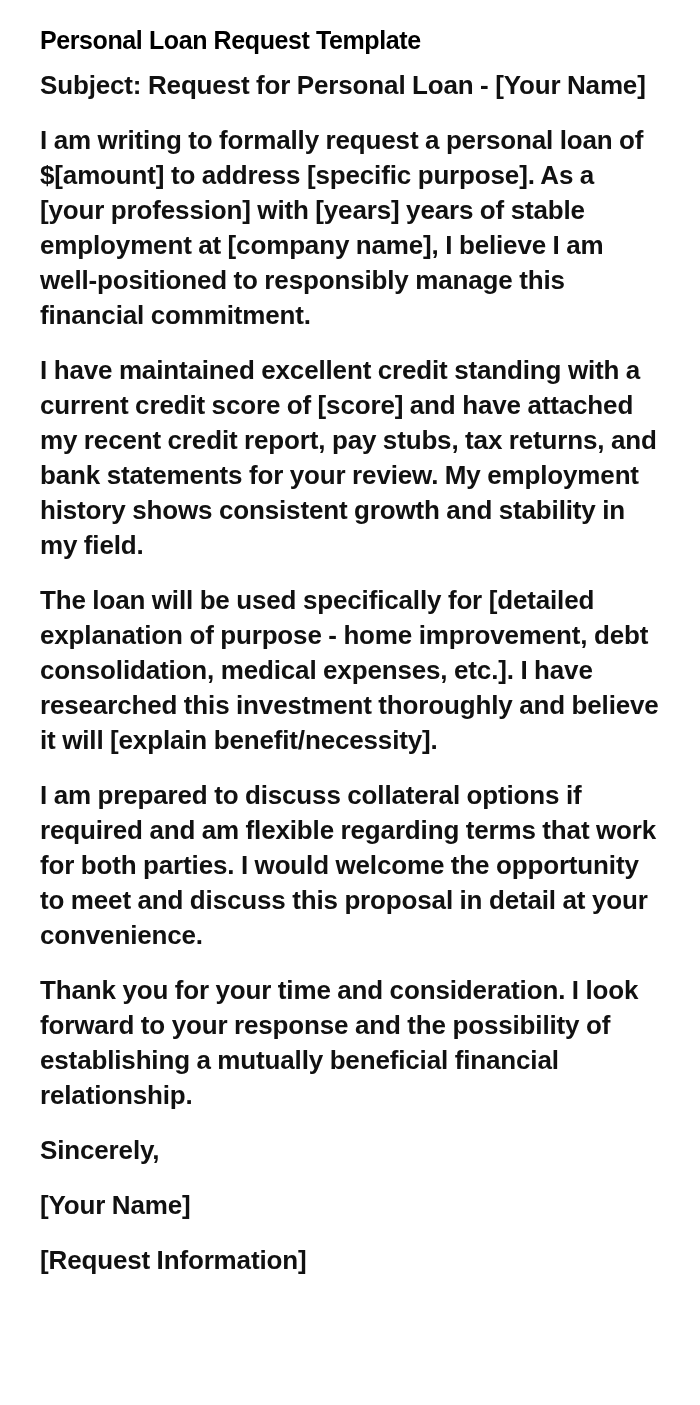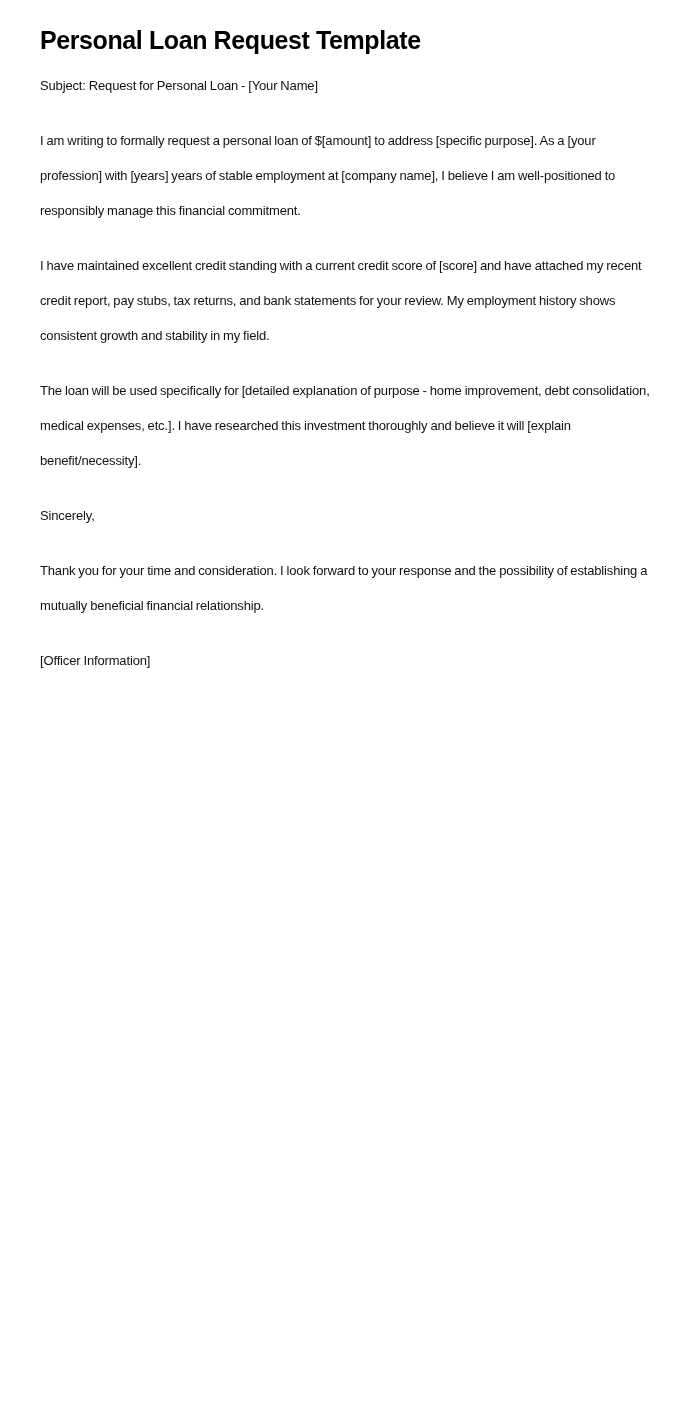--- a/index.html
+++ b/index.html
@@ -22,32 +22,35 @@
     }
     .title {
       font-size: 25px;
       font-weight: bold;
       line-height: 36px;
       margin: 0 0 10px 0;
       letter-spacing: -0.4px;
       color: #000000;
     }
     .para {
-      font-size: 13px;
+      font-size: 26px;
       line-height: 35px;
       margin: 0 0 20px 0;
       letter-spacing: -0.15px;
       word-spacing: -0.5px;
+      font-weight: bold;
     }
   </style>
 </head>
 <body>
 
 <div class="page">
   <h1 class="title">Personal Loan Request Template</h1>
   <p class="para">Subject: Request for Personal Loan - [Your Name]</p>
   <p class="para">I am writing to formally request a personal loan of $[amount] to address [specific purpose]. As a [your profession] with [years] years of stable employment at [company name], I believe I am well-positioned to responsibly manage this financial commitment.</p>
   <p class="para">I have maintained excellent credit standing with a current credit score of [score] and have attached my recent credit report, pay stubs, tax returns, and bank statements for your review. My employment history shows consistent growth and stability in my field.</p>
   <p class="para">The loan will be used specifically for [detailed explanation of purpose - home improvement, debt consolidation, medical expenses, etc.]. I have researched this investment thoroughly and believe it will [explain benefit/necessity].</p>
+  <p class="para">I am prepared to discuss collateral options if required and am flexible regarding terms that work for both parties. I would welcome the opportunity to meet and discuss this proposal in detail at your convenience.</p>
+  <p class="para">Thank you for your time and consideration. I look forward to your response and the possibility of establishing a mutually beneficial financial relationship.</p>
   <p class="para">Sincerely,</p>
-  <p class="para">Thank you for your time and consideration. I look forward to your response and the possibility of establishing a mutually beneficial financial relationship.</p>
-  <p class="para">[Officer Information]</p>
+  <p class="para">[Your Name]</p>
+  <p class="para">[Request Information]</p>
 </div>
 
 </body></html>

